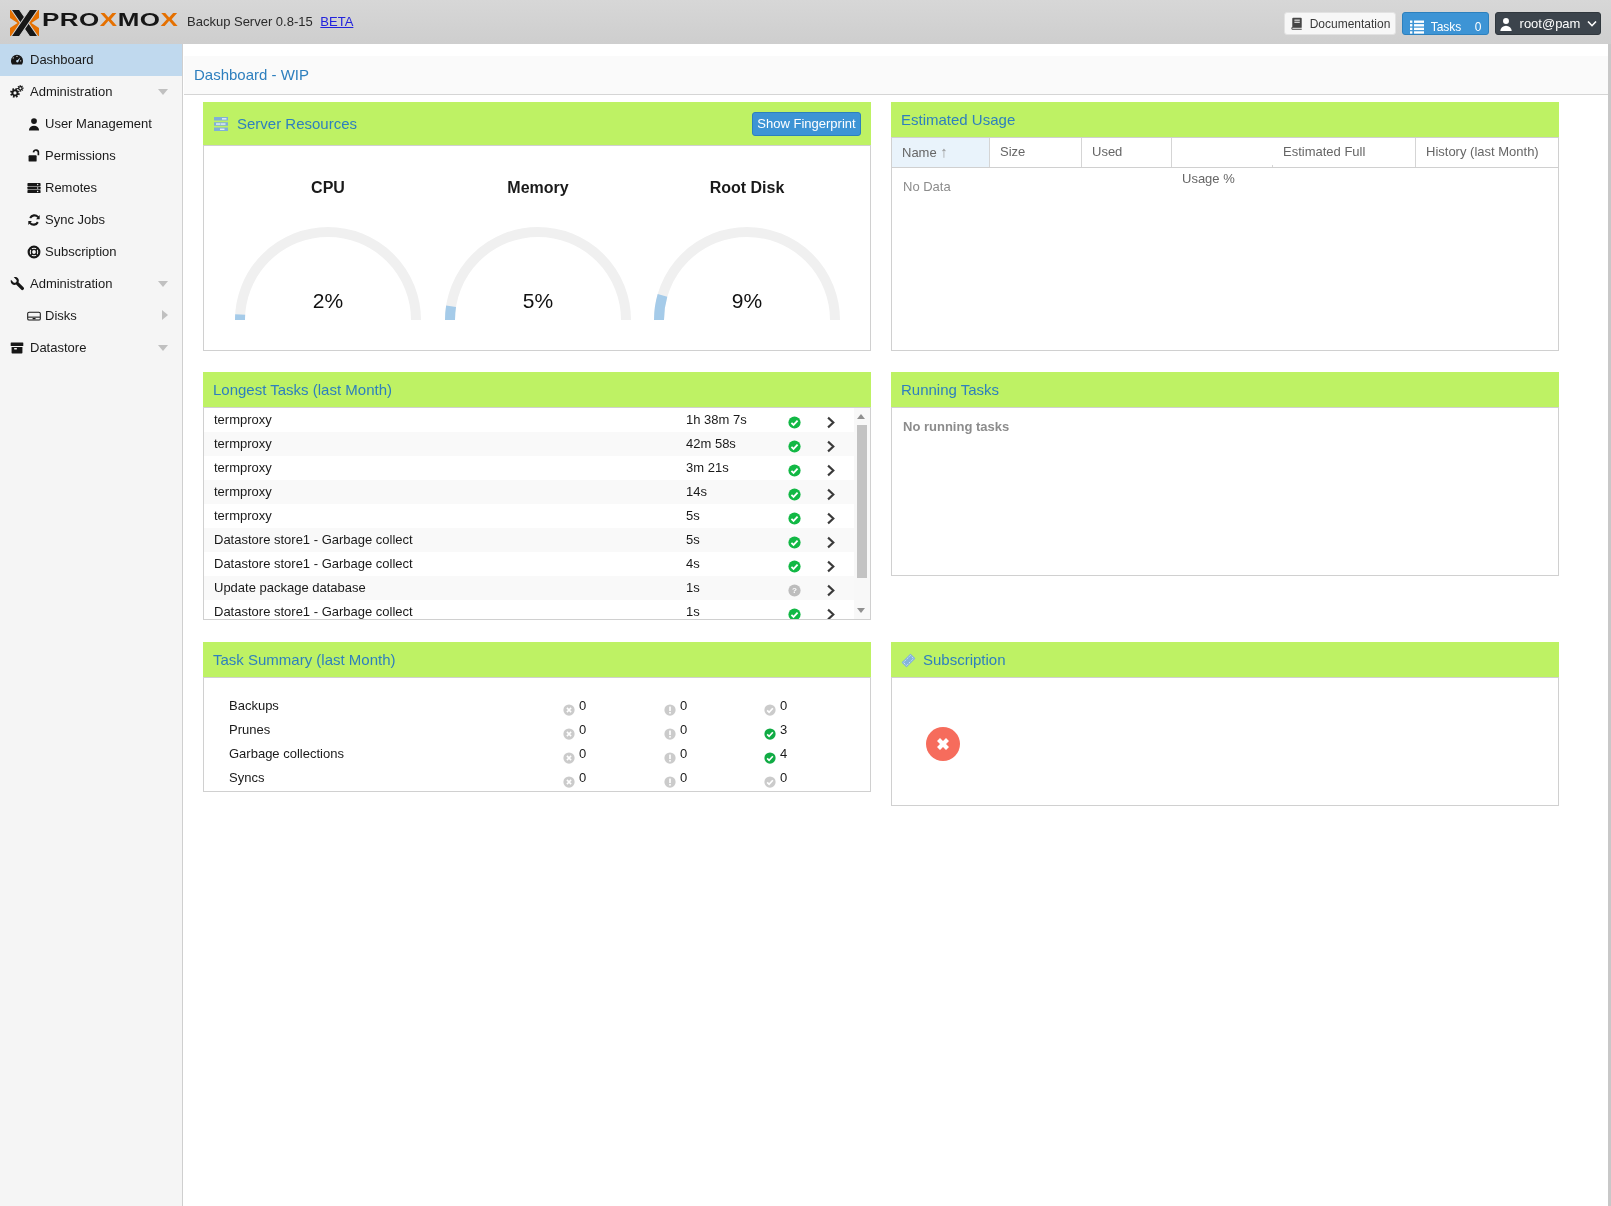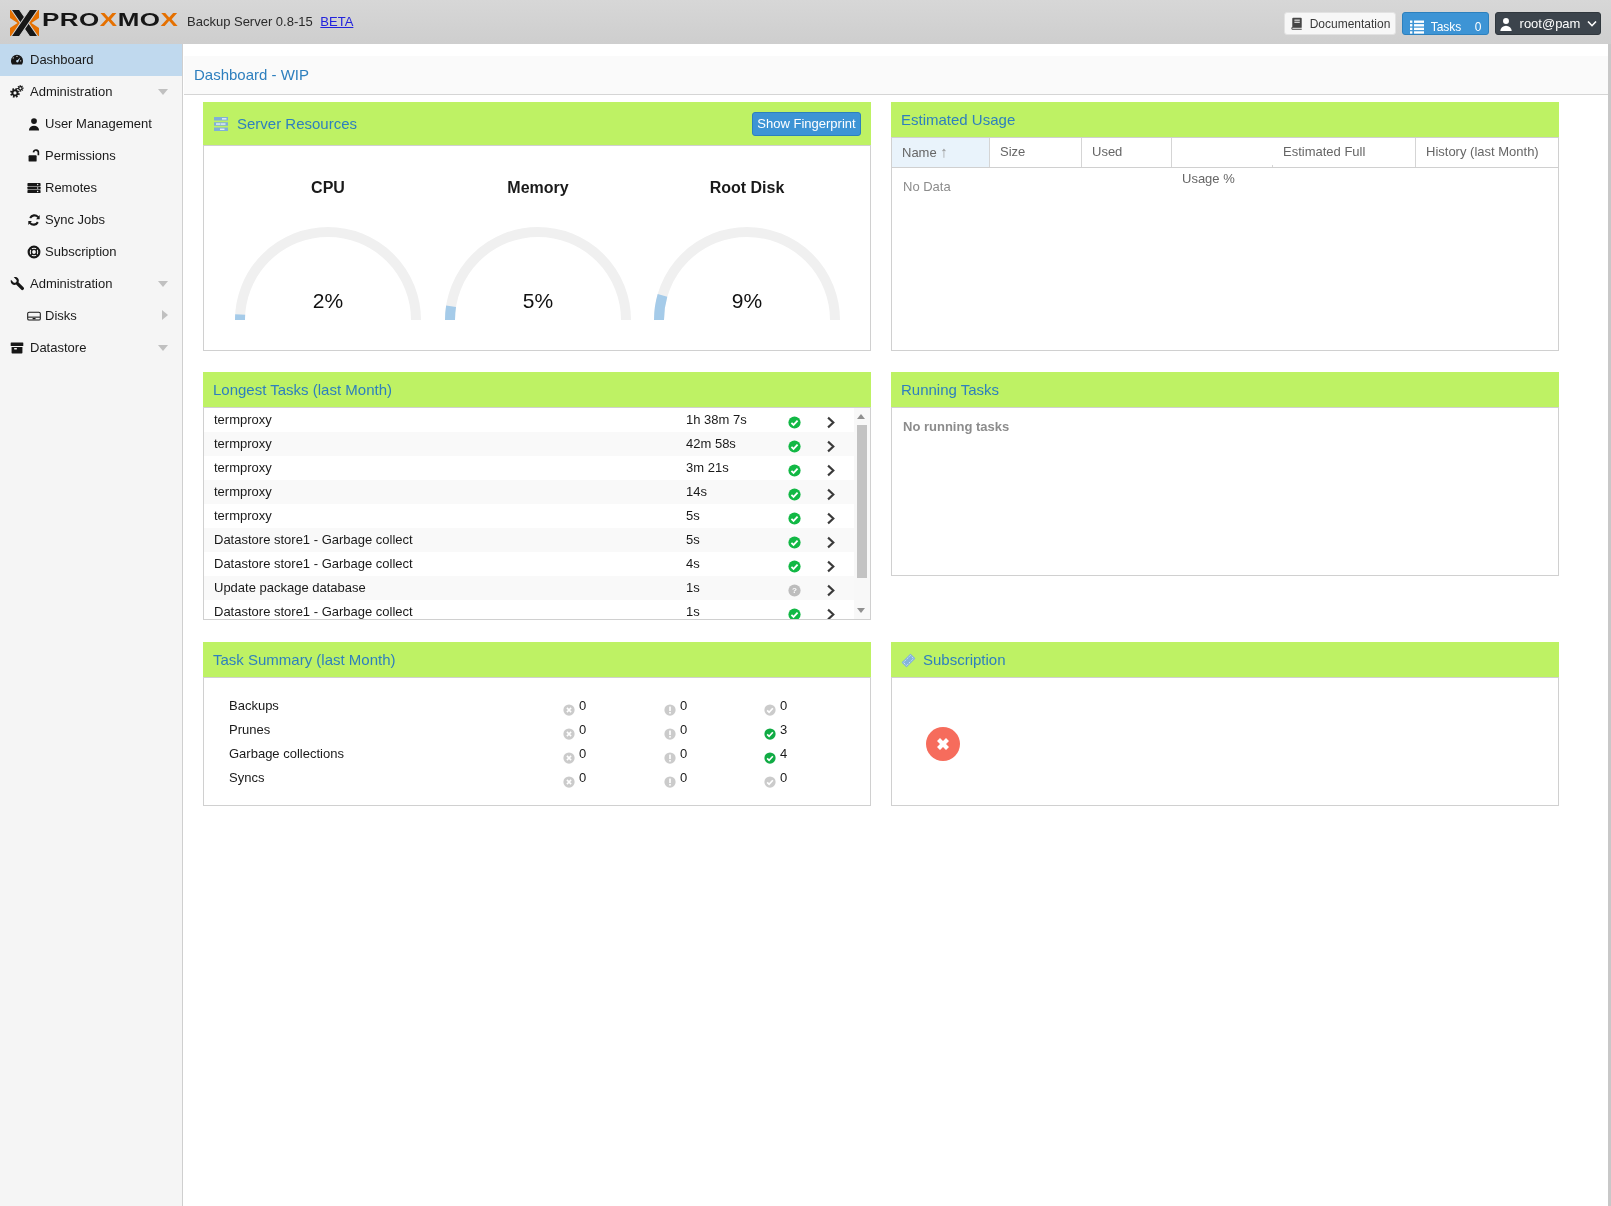--- a/index.html
+++ b/index.html
@@ -407,21 +407,21 @@
     </div>
   <div class="pbody" style="height:169px;font-weight:bold;">
     <div class="gray" style="padding:11px 0 0 11px;">No running tasks</div>
   </div>
 </div>
 
 <div class="panel" style="left:203px; top:642px; width:668px;">
   <div class="phead" style="height:35px;">
       <span class="ptitle" style="top:9px;">Task Summary (last Month)</span>
     </div>
-  <div class="pbody" style="height:129px;">
+  <div class="pbody" style="height:115px;">
     <div id="sumrows" style="position:absolute; left:0; top:16px; width:100%;">
         <div class="srow">
           <span class="slabel">Backups</span>
           <span class="sic" style="left:359px;"><svg width="12" height="12" viewBox="0 0 16 16">
               <circle cx="8" cy="8" r="7.5" fill="#cbcbcb"></circle>
               <path d="M5.2 5.2 L10.8 10.8 M10.8 5.2 L5.2 10.8" stroke="#fff" stroke-width="2" fill="none"></path>
             </svg></span>
           <span class="snum" style="left:375px;">0</span>
           <span class="sic" style="left:460px;"><svg width="12" height="12" viewBox="0 0 16 16">
               <circle cx="8" cy="8" r="7.5" fill="#cbcbcb"></circle>

